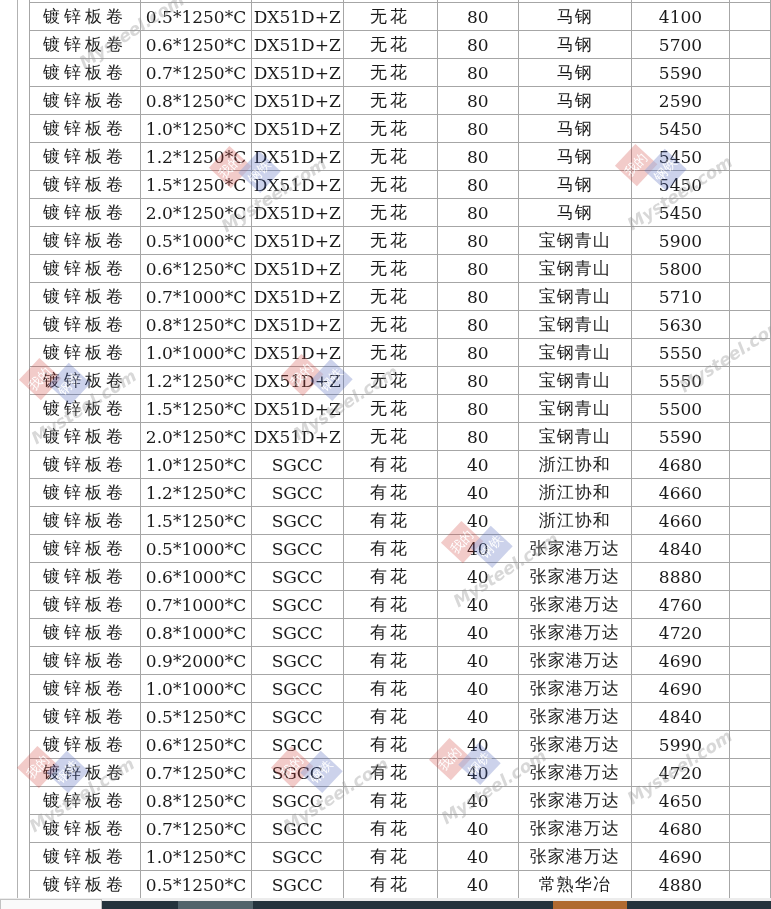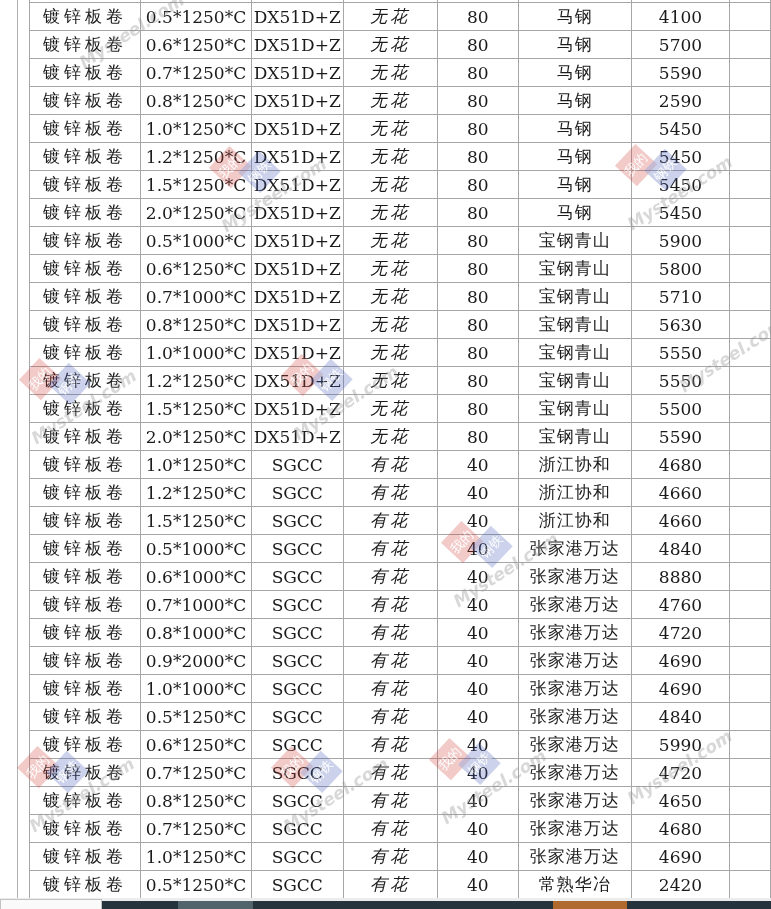--- a/index.html
+++ b/index.html
@@ -18,21 +18,21 @@
   table { border-collapse:collapse; table-layout:fixed; }
   td {
     border:1px solid #a6a6a6;
     height:27px; padding:0;
     text-align:center; vertical-align:middle;
     font-size:17px; color:#1b1b1b;
     white-space:nowrap; overflow:hidden;
   }
   tr { height:28px; }
   td.c0 { letter-spacing:4px; }
-  td.c3 { letter-spacing:3px;font-style:italic; }
+  td.c3 { letter-spacing:3px; }
   td.c5 { letter-spacing:1px; }
   tr.spacer td { height:27px; }
   
   .wm {
     position:absolute; z-index:5; pointer-events:none;
     transform:rotate(-33deg); opacity:0.5;
     text-align:center; width:110px;
   }
   .wm-logo { height:52px; position:relative; }
   .wm-sq {
@@ -394,21 +394,21 @@
           <td class="c6">4690</td>
           <td class="c7"></td>
         </tr>
         <tr>
           <td class="c0">镀锌板卷</td>
           <td class="c1">0.5*1250*C</td>
           <td class="c2">SGCC</td>
           <td class="c3">有花</td>
           <td class="c4">40</td>
           <td class="c5">常熟华冶</td>
-          <td class="c6">2420</td>
+          <td class="c6">4880</td>
           <td class="c7"></td>
         </tr>
       </tbody>
   </table>
 </div>
 
 <div id="wm-layer">
     <div class="wm" style="left: 72px; top: 24px;">
       <div class="wm-text" style="color: rgba(145, 145, 145, 0.7);">Mysteel.com</div>
     </div>

